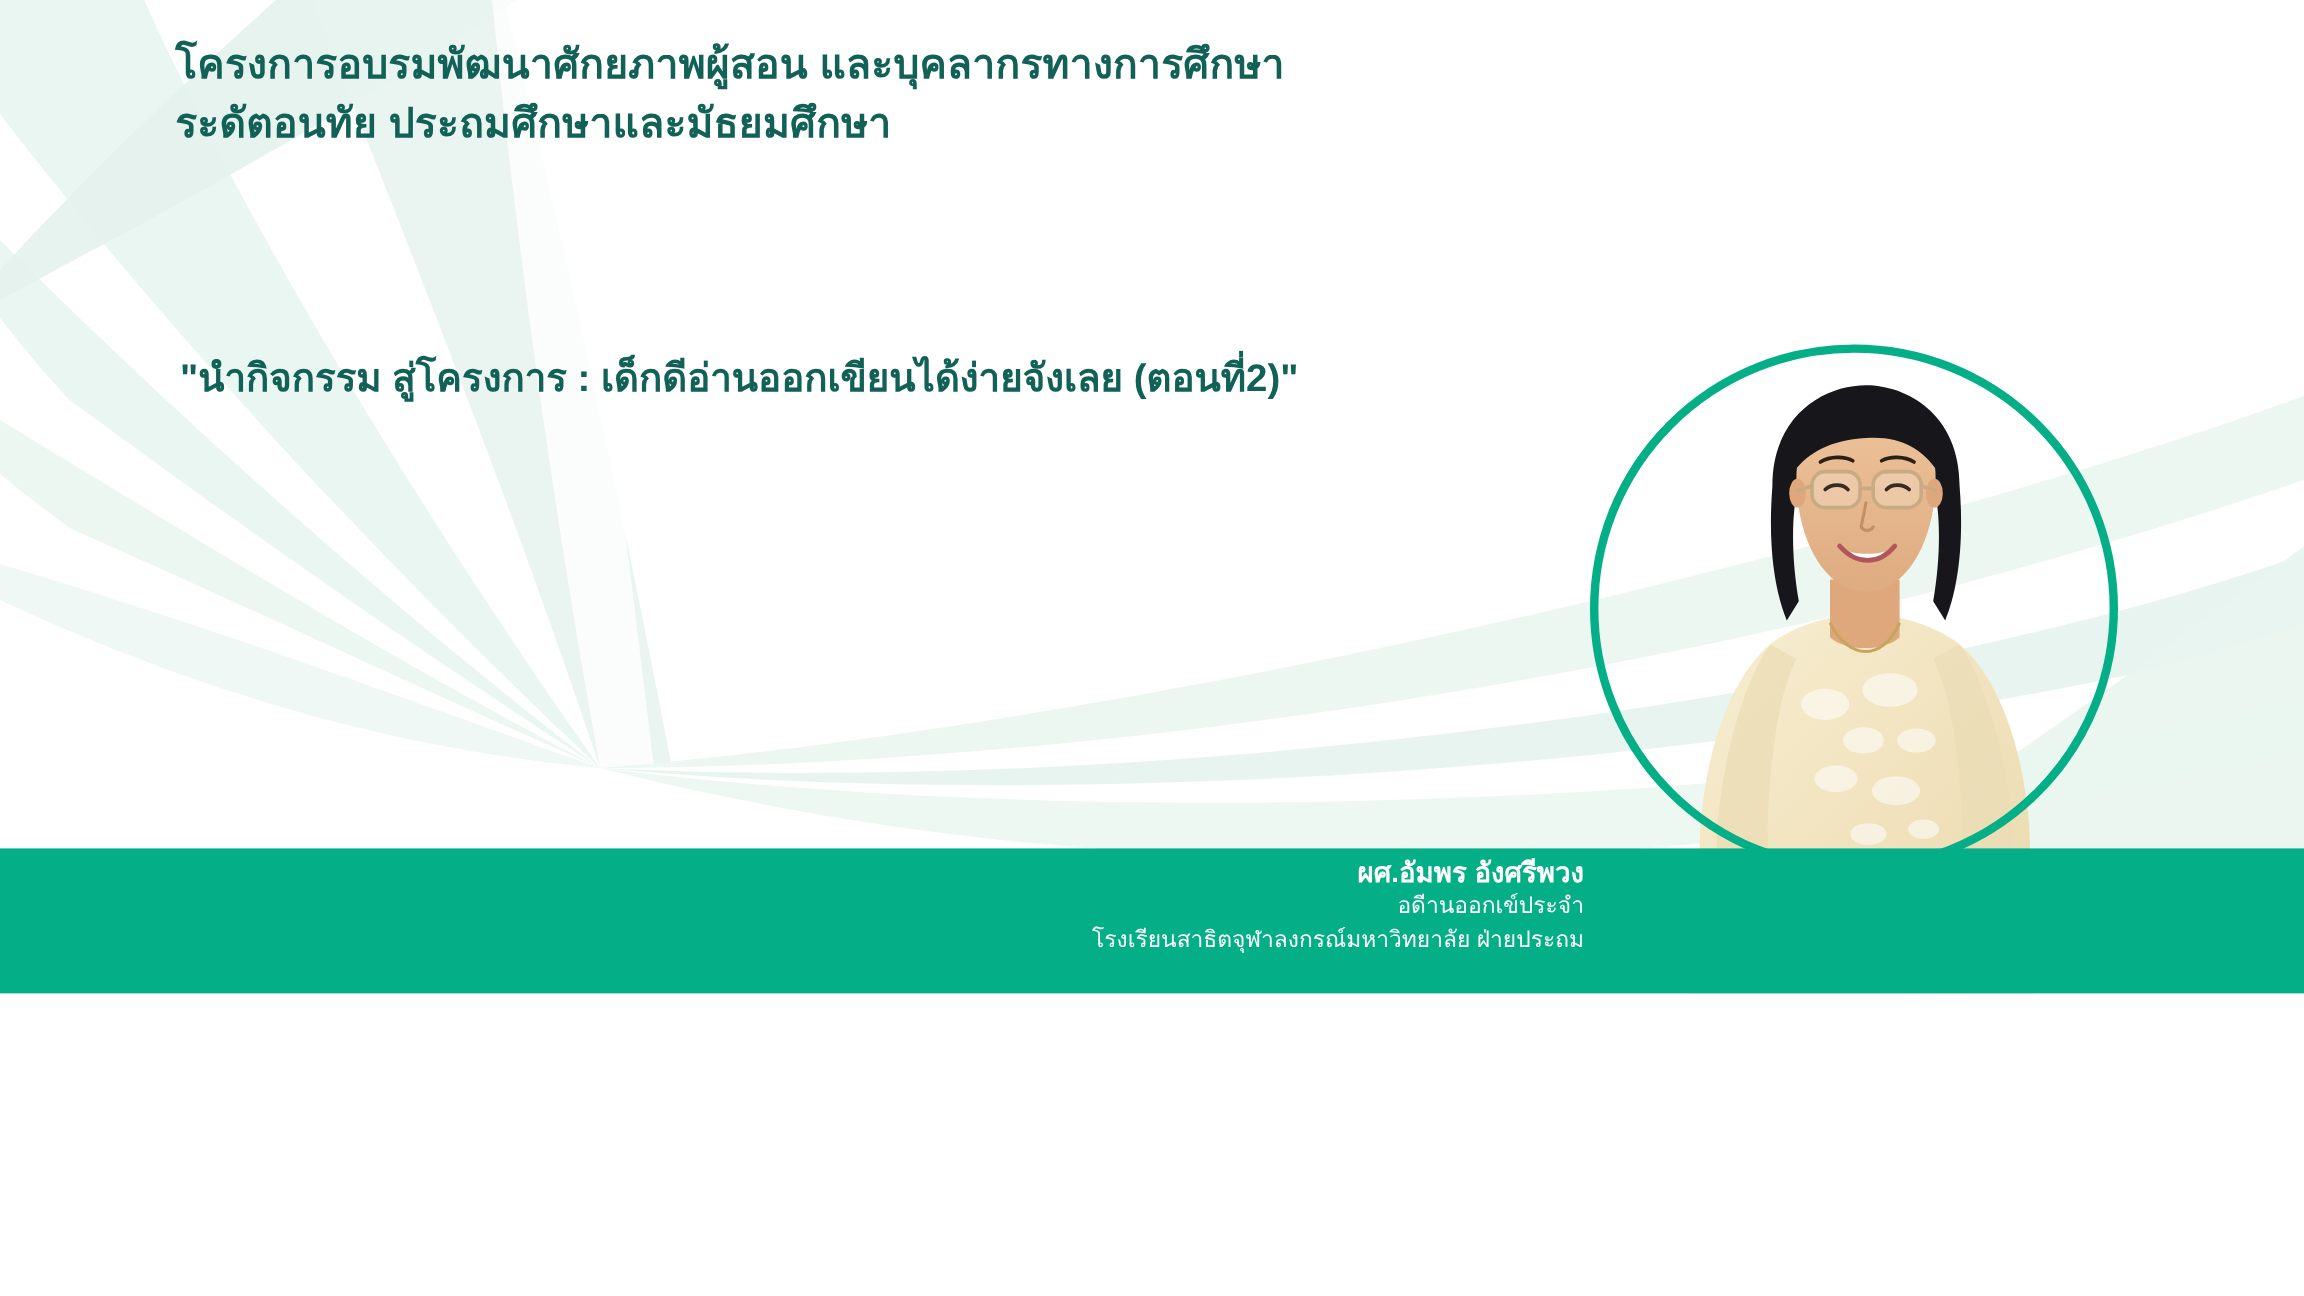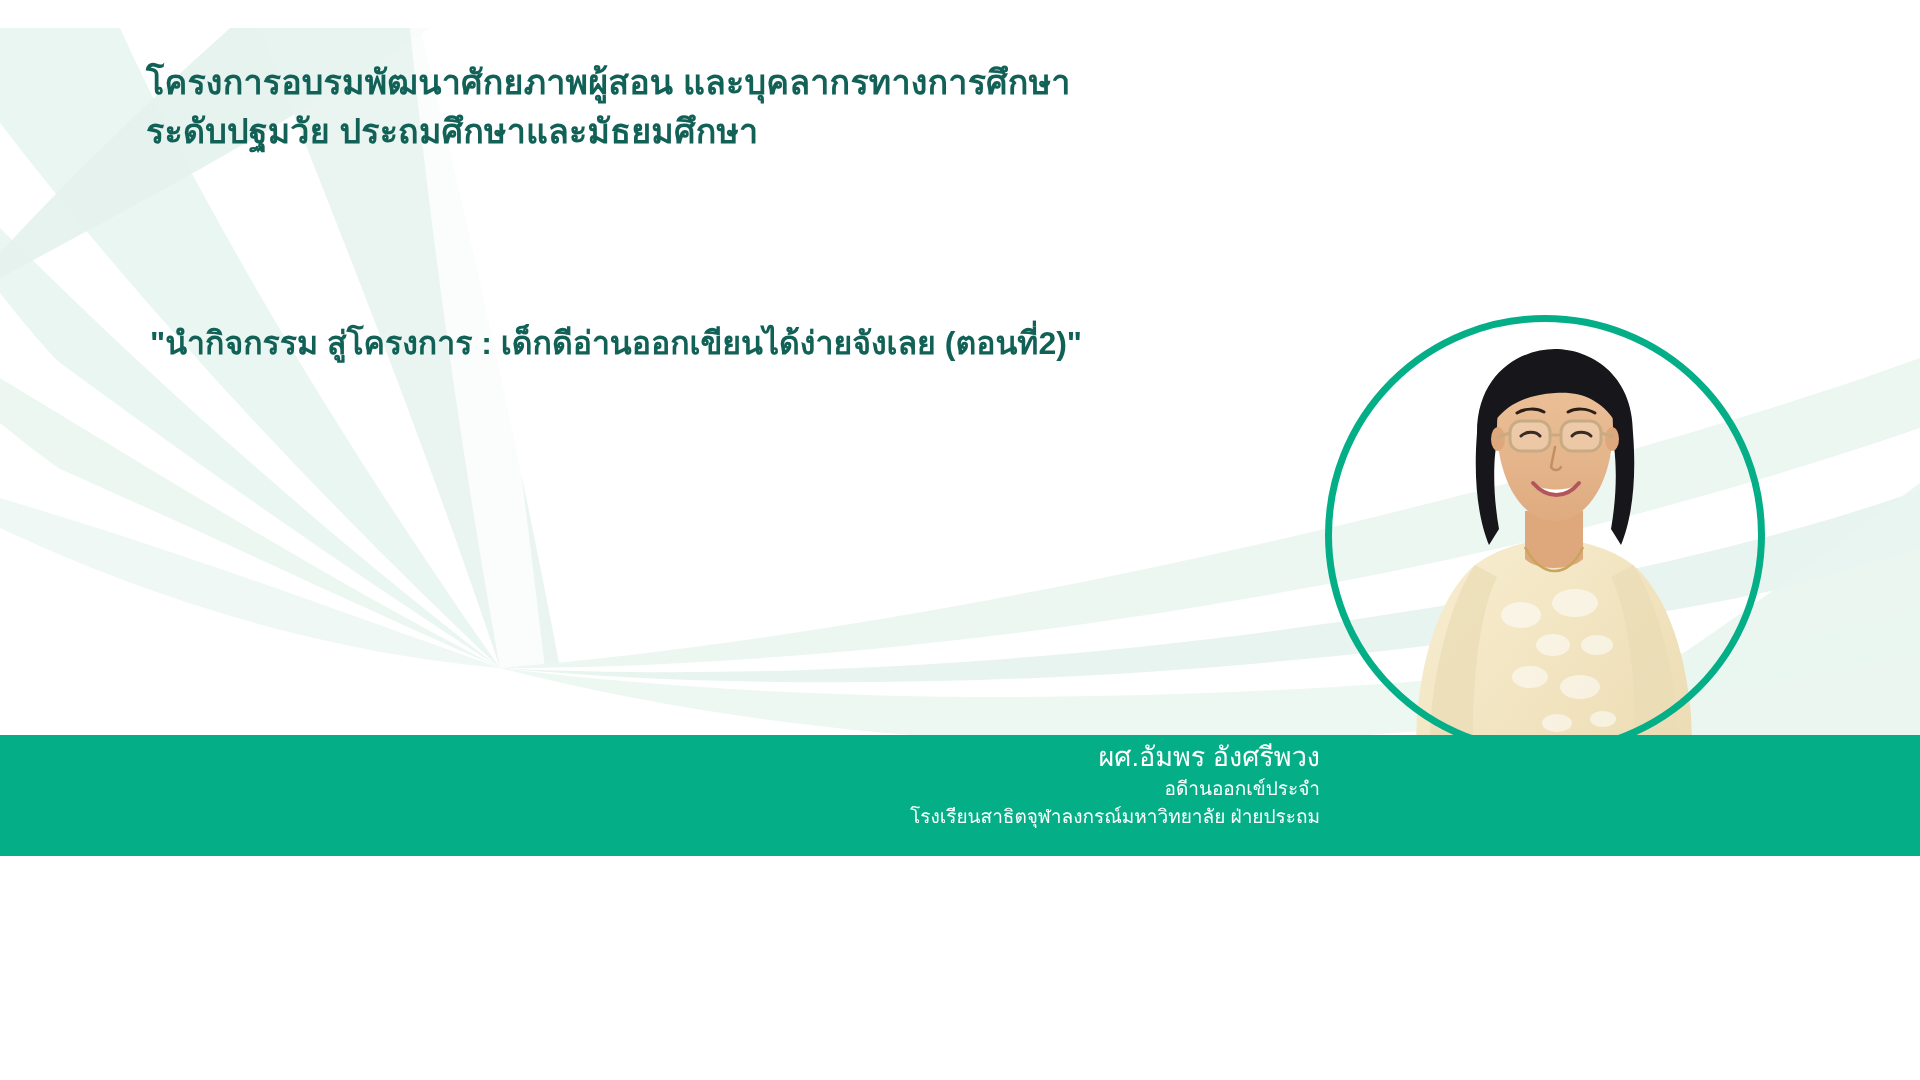--- a/index.html
+++ b/index.html
@@ -1,21 +1,21 @@
 <!DOCTYPE html>
 <html><head>
 <meta charset="utf-8">
 <style>
   html,body{margin:0;padding:0;}
   body{
     width:1920px;height:1080px;overflow:hidden;
     font-family:"Liberation Sans","DejaVu Sans",sans-serif;
     background:#ffffff;
   }
-  #poster{position:relative;width:1920px;height:928px;background:#fff;overflow:hidden;margin-top:28px;}
+  #poster{position:relative;width:1920px;height:928px;background:#fff;overflow:hidden;}
 
   
   #bg-book{position:absolute;left:0;top:0;width:1920px;height:1080px;}
 
   
   .headline{
     position:absolute;left:146px;top:30px;width:1100px;
     color:#126157;font-size:34px;line-height:1.45;font-weight:700;
     letter-spacing:.2px;
   }
@@ -37,21 +37,21 @@
     border:7px solid #04ae87;box-sizing:border-box;background:transparent;
   }
 
   
   #speaker-band{
     position:absolute;left:0;top:707px;width:1920px;height:121px;background:#04ae87;
   }
   #speaker-text{
     position:absolute;right:600px;top:713px;width:900px;text-align:right;color:#ffffff;
   }
-  #speaker-text .nm{font-size:27px;font-weight:400;line-height:1.25;}
+  #speaker-text .nm{font-size:23px;font-weight:700;line-height:1.25;}
   #speaker-text .rl{font-size:19px;font-weight:400;line-height:1.5;}
   #speaker-text .af{font-size:19px;font-weight:400;line-height:1.5;}
 
   
   #footer{position:absolute;left:0;top:828px;width:1920px;height:252px;background:#fff;}
 </style>
 </head>
 <body>
 
 <div id="poster">
@@ -80,21 +80,21 @@
     <path d="M500 640 C 780 640 1150 600 1500 520 C 1690 476 1830 432 1920 400 L1920 455 C 1800 495 1650 540 1460 583 C 1120 655 780 678 500 640 Z" fill="#ffffff"></path>
     <path d="M500 640 C 790 655 1170 630 1530 562 C 1720 526 1840 490 1920 462 L1920 520 C 1820 552 1680 592 1490 628 C 1130 694 790 700 500 640 Z" fill="#e8f4ef"></path>
     <path d="M500 640 C 800 668 1190 655 1560 600 C 1740 574 1850 546 1920 525 L1920 575 C 1840 598 1710 630 1520 660 C 1150 718 800 712 500 640 Z" fill="#ffffff"></path>
     <path d="M500 640 C 820 680 1220 678 1590 637 C 1760 618 1860 597 1920 582 L1920 625 C 1850 642 1730 668 1545 690 C 1170 735 820 722 500 640 Z" fill="#eef8f3"></path>
 
     <path d="M1920 455 C 1780 560 1650 650 1560 707 L1920 707 Z" fill="#e9f5f0" opacity=".9"></path>
   </svg>
 
   <div class="headline">
     <div>โครงการอบรมพัฒนาศักยภาพผู้สอน และบุคลากรทางการศึกษา</div>
-    <div>ระดับปฐมวัย ประถมศึกษาและมัธยมศึกษา</div>
+    <div>ระดัตอนทัย ประถมศึกษาและมัธยมศึกษา</div>
   </div>
 
   <div class="course-title">"นำกิจกรรม สู่โครงการ : เด็กดีอ่านออกเขียนได้ง่ายจังเลย (ตอนที่2)"</div>
 
   <div id="portrait-wrap">
     <div id="portrait-ring"></div>
     <svg width="460" height="560" viewBox="0 0 460 560">
       <defs>
         <clipPath id="ringclip">
           <path d="M0 0 H460 V560 H0 Z"></path>

